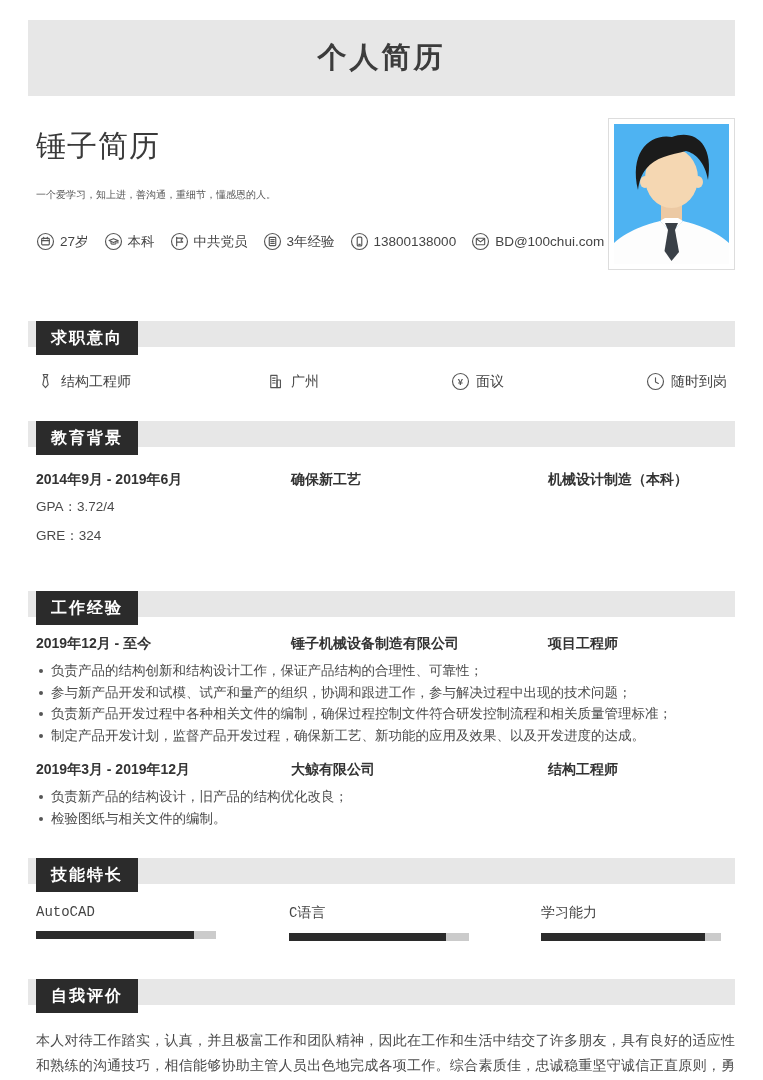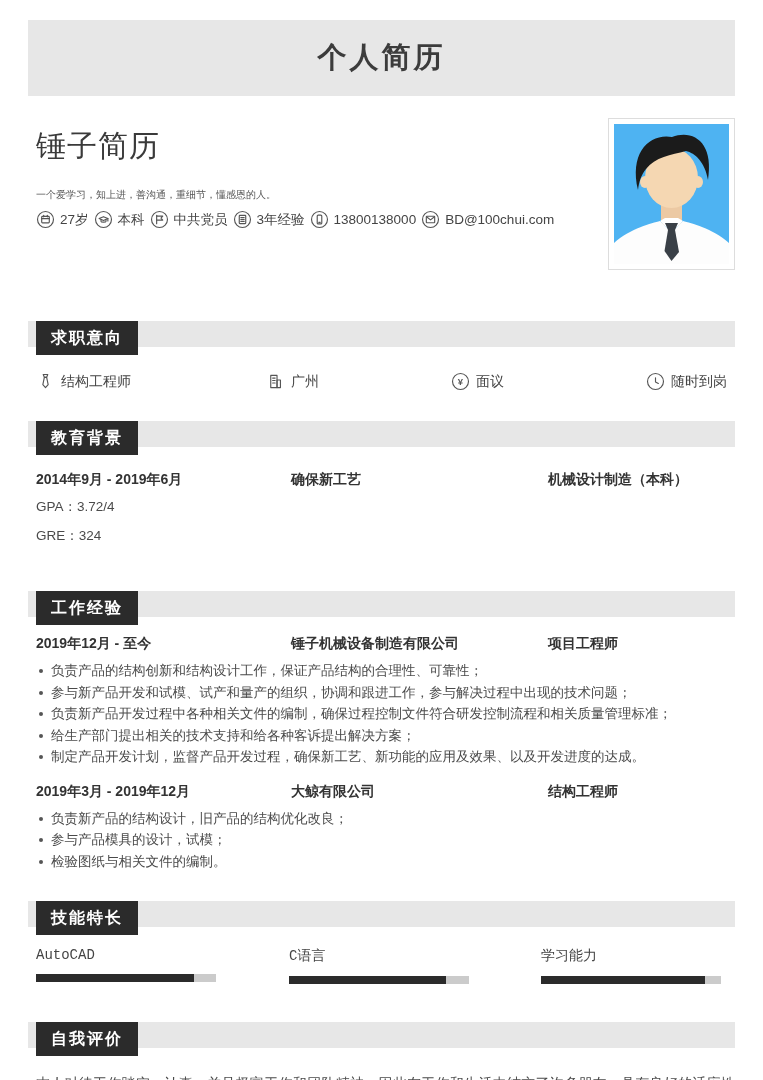--- a/index.html
+++ b/index.html
@@ -23,21 +23,21 @@
   
   .titlebar{
     height:76px;background:var(--band-gray);
     display:flex;align-items:center;justify-content:center;
     font-size:29px;font-weight:bold;color:#3c3c3c;letter-spacing:3px;
   }
   
   .profile{position:relative;min-height:158px;}
   .name{margin:30px 0 0 0;font-size:30px;font-weight:400;color:var(--text-dark);letter-spacing:1px;}
   .tagline{margin-top:21px;font-size:10px;color:#555;}
-  .info-row{margin-top:8px;display:flex;align-items:center;gap:5px;font-size:13.5px;color:#444;white-space:nowrap;}
+  .info-row{margin-top:30px;display:flex;align-items:center;gap:15px;font-size:13.5px;color:#444;white-space:nowrap;}
   .info-item{display:flex;align-items:center;gap:5px;}
   .ic{display:inline-flex;width:19px;height:19px;flex:none;}
   .ic svg{width:100%;height:100%;stroke:var(--icon-gray);fill:none;stroke-width:1.2;stroke-linecap:round;stroke-linejoin:round;}
   .ic svg text{stroke:none;fill:var(--icon-gray);}
   
   .photo{
     position:absolute;top:-8px;right:0;width:127px;height:152px;
     background:#fff;border:1px solid #ddd;padding:5px;
   }
   .photo svg{display:block;width:100%;height:100%;}
@@ -236,33 +236,31 @@
   <div class="job inner">
     <div class="row3 bold-row">
       <span>2019年12月 - 至今</span>
       <span>锤子机械设备制造有限公司</span>
       <span>项目工程师</span>
     </div>
     <ul class="bullets">
       <li>负责产品的结构创新和结构设计工作，保证产品结构的合理性、可靠性；</li>
       <li>参与新产品开发和试模、试产和量产的组织，协调和跟进工作，参与解决过程中出现的技术问题；</li>
       <li>负责新产品开发过程中各种相关文件的编制，确保过程控制文件符合研发控制流程和相关质量管理标准；</li>
-      <li>给生产部门提出相关的技术支持和给各种客诉提出解决方案；</li>
       <li>制定产品开发计划，监督产品开发过程，确保新工艺、新功能的应用及效果、以及开发进度的达成。</li>
     </ul>
   </div>
   <div class="job inner">
     <div class="row3 bold-row">
       <span>2019年3月 - 2019年12月</span>
       <span>大鲸有限公司</span>
       <span>结构工程师</span>
     </div>
     <ul class="bullets">
       <li>负责新产品的结构设计，旧产品的结构优化改良；</li>
-      <li>参与产品模具的设计，试模；</li>
       <li>检验图纸与相关文件的编制。</li>
     </ul>
   </div>
 
   <div class="sec mt-sec-4">
     <div class="band"></div>
     <div class="label">技能特长</div>
   </div>
   <div class="skills inner">
     <div>

